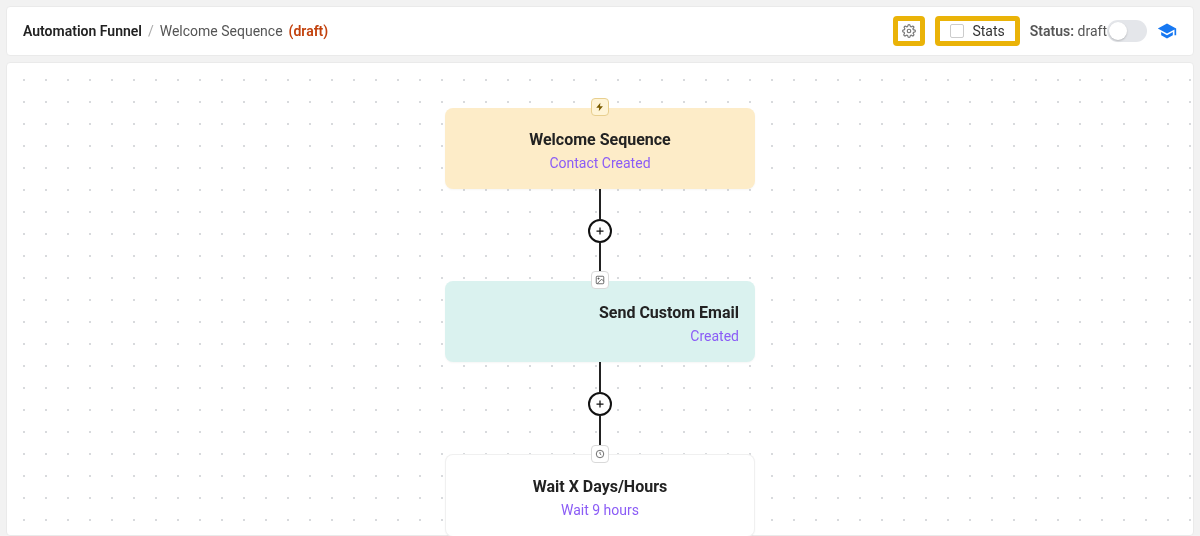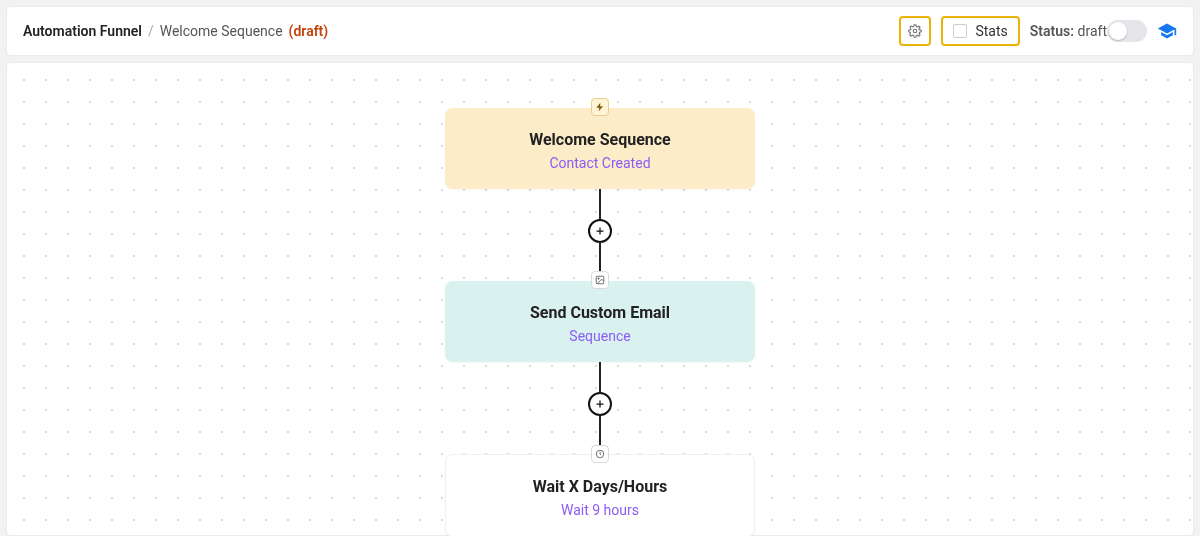--- a/index.html
+++ b/index.html
@@ -31,21 +31,21 @@
 .breadcrumb .bc-root { font-weight: 600; }
 .breadcrumb .bc-sep { color: #aaa; }
 .breadcrumb .bc-name { color: #555; font-weight: 400; }
 .breadcrumb .bc-draft { color: #c2410c; font-weight: 600; }
 .topbar-right {
   display: flex;
   align-items: center;
   gap: 10px;
 }
 .btn {
-  border: 2px solid #eab308;
+  border: 5px solid #eab308;
   background: #fff;
   border-radius: 4px;
   height: 30px;
   display: flex;
   align-items: center;
   justify-content: center;
   cursor: pointer;
 }
 .btn-gear { width: 32px; color: #777; }
 .btn-stats { padding: 0 10px; gap: 8px; font-size: 14px; color: #333; }
@@ -127,21 +127,21 @@
   border-radius: 4px;
   background: #fff;
   border: 1px solid #d9d9d9;
   display: flex;
   align-items: center;
   justify-content: center;
   font-size: 11px;
   color: #555;
 }
 .node-trigger { background: #fdecc8; border: none; }
-.node-email { background: #daf2ef; border: none; }
+.node-email { background: #daf2ef; border: none; text-align: right; }
 .connector {
   width: 2px;
   height: 30px;
   background: #222;
 }
 .add-btn {
   width: 24px; height: 24px;
   border-radius: 50%;
   border: 2px solid #111;
   background: #fff;
@@ -216,21 +216,21 @@
 
     <div class="node node-email">
       <div class="node-badge">
         <svg width="10" height="10" viewBox="0 0 24 24" fill="none" stroke="currentColor" stroke-width="2">
             <rect x="3" y="3" width="18" height="18" rx="2"></rect>
             <circle cx="8.5" cy="8.5" r="1.5" fill="currentColor"></circle>
             <path d="m21 15-5-5L5 21"></path>
           </svg>
       </div>
       <div class="node-title">Send Custom Email</div>
-      <div class="node-sub">Sequence</div>
+      <div class="node-sub">Created</div>
     </div>
 
     <div class="connector"></div>
     <div class="add-btn">
       <svg width="12" height="12" viewBox="0 0 24 24" stroke="#111" stroke-width="2.5" fill="none">
           <path d="M12 5v14M5 12h14"></path>
         </svg>
     </div>
     <div class="connector" style="height:38px"></div>
 

